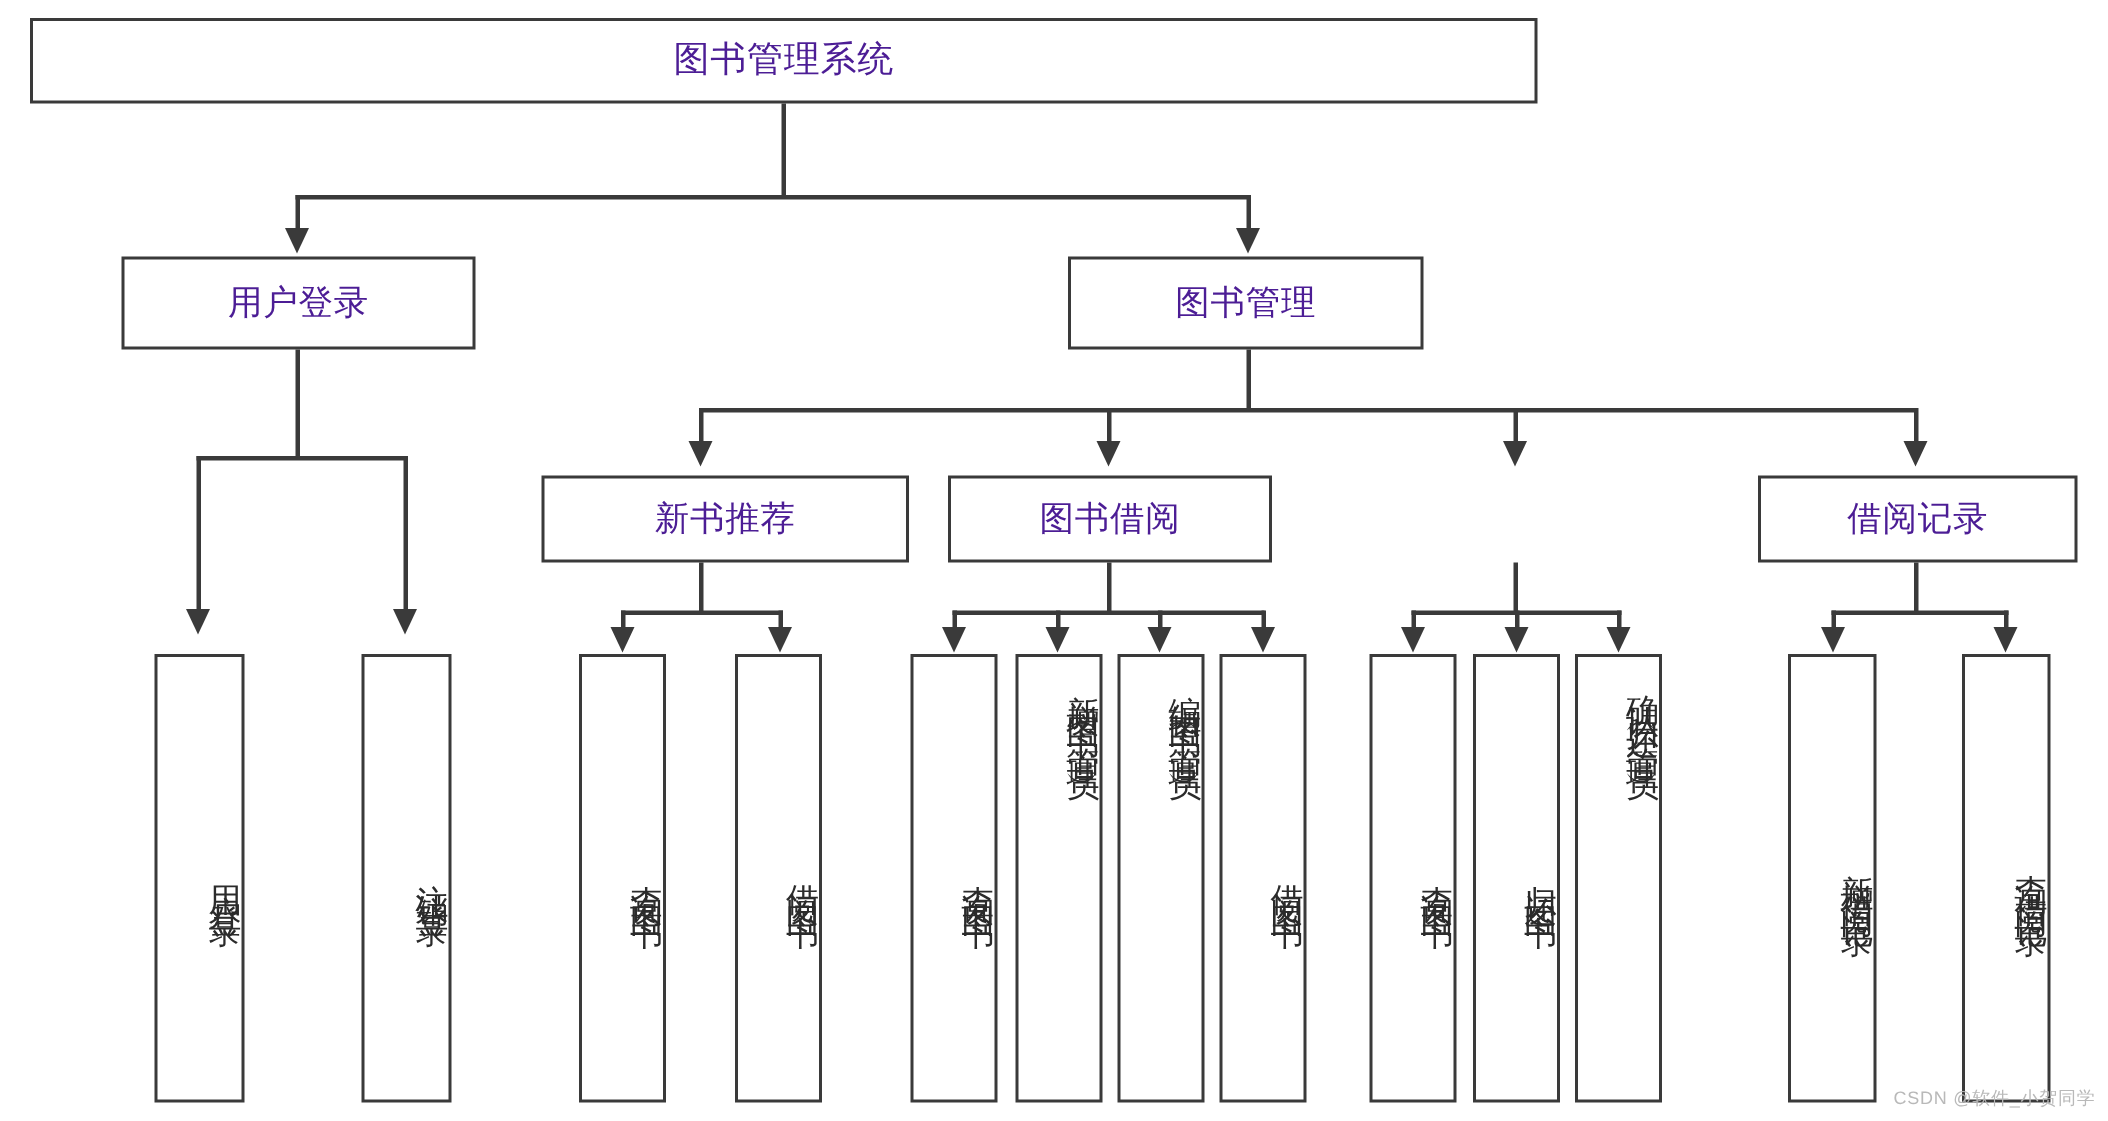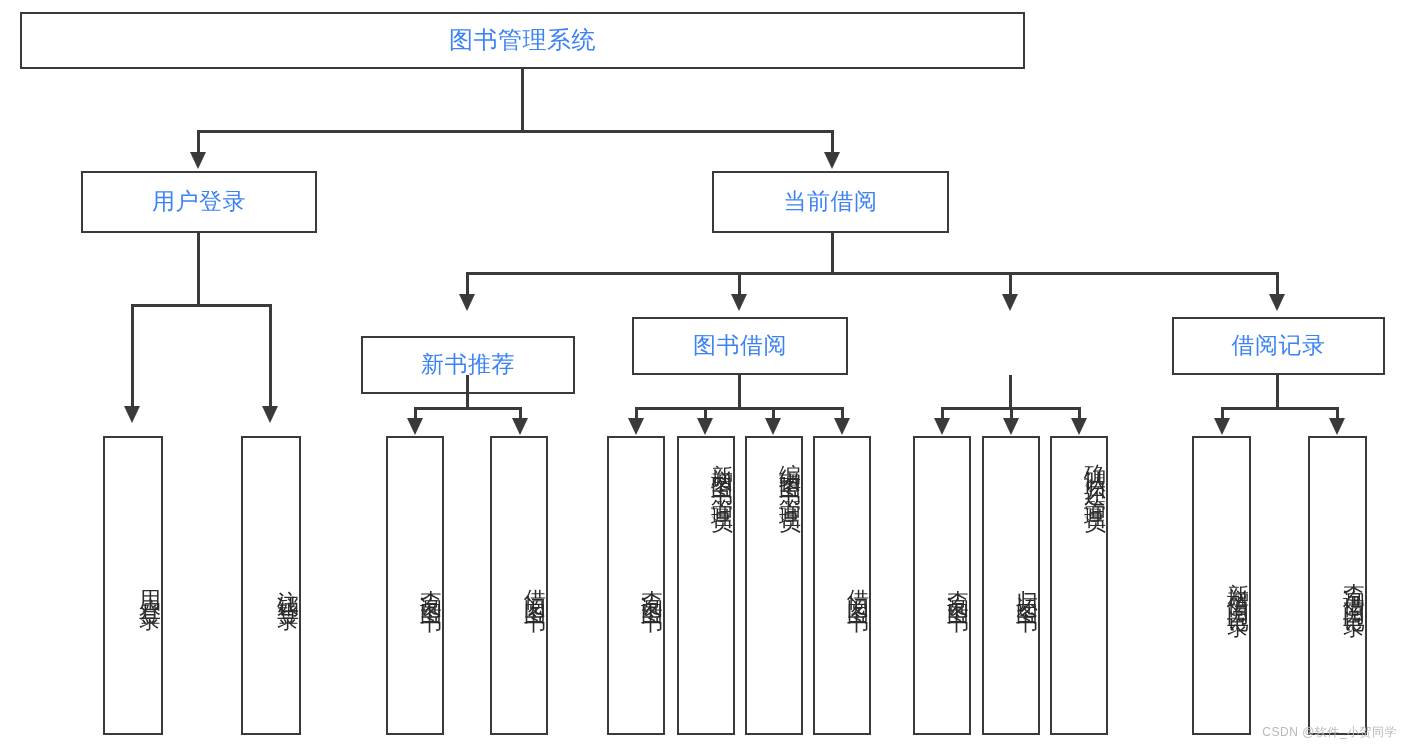--- a/index.html
+++ b/index.html
@@ -20,21 +20,21 @@
   }
   
   .node {
     position: absolute;
     box-sizing: border-box;
     border: 2.5px solid #3a3a3a;
     background: #ffffff;
     display: flex;
     align-items: center;
     justify-content: center;
-    color: #3b82f6;
+    color: #4c1d95;
     letter-spacing: 0.5px;
   }
   .node.horiz {
     font-size: 23px;
     line-height: 1.2;
     text-align: center;
   }
   .node.root {
     font-size: 24px;
   }
@@ -107,21 +107,21 @@
   <div class="hline" style="left:197px; top:130px; width:637px;"></div>
 
   <div class="vline" style="left:197px; top:130px; height:28px;"></div>
   <div class="arrow" style="left:190px; top:152px;"></div>
 
   <div class="vline" style="left:831px; top:130px; height:28px;"></div>
   <div class="arrow" style="left:824px; top:152px;"></div>
 
   <div class="node horiz" style="left:81px; top:171px; width:236px; height:62px;">用户登录</div>
 
-  <div class="node horiz" style="left:712px; top:171px; width:237px; height:62px;">当前借阅</div>
+  <div class="node horiz" style="left:712px; top:171px; width:237px; height:62px;">图书管理</div>
 
   <div class="vline" style="left:197px; top:233px; height:72px;"></div>
   <div class="hline" style="left:131px; top:304px; width:140px;"></div>
   <div class="vline" style="left:131px; top:304px; height:105px;"></div>
   <div class="arrow" style="left:124px; top:406px;"></div>
   <div class="vline" style="left:269px; top:304px; height:105px;"></div>
   <div class="arrow" style="left:262px; top:406px;"></div>
 
   <div class="vline" style="left:831px; top:233px; height:40px;"></div>
   <div class="hline" style="left:466px; top:272px; width:812px;"></div>
@@ -131,21 +131,21 @@
 
   <div class="vline" style="left:738px; top:272px; height:26px;"></div>
   <div class="arrow" style="left:731px; top:294px;"></div>
 
   <div class="vline" style="left:1009px; top:272px; height:26px;"></div>
   <div class="arrow" style="left:1002px; top:294px;"></div>
 
   <div class="vline" style="left:1276px; top:272px; height:26px;"></div>
   <div class="arrow" style="left:1269px; top:294px;"></div>
 
-  <div class="node horiz" style="left:361px; top:336px; width:214px; height:58px;">新书推荐</div>
+  <div class="node horiz" style="left:361px; top:317px; width:245px; height:58px;">新书推荐</div>
 
   <div class="node horiz" style="left:632px; top:317px; width:216px; height:58px;">图书借阅</div>
 
 
   <div class="node horiz" style="left:1172px; top:317px; width:213px; height:58px;">借阅记录</div>
 
   <div class="vline" style="left:466px; top:375px; height:33px;"></div>
   <div class="hline" style="left:414px; top:407px; width:108px;"></div>
   <div class="vline" style="left:414px; top:407px; height:14px;"></div>
   <div class="arrow" style="left:407px; top:418px;"></div>

